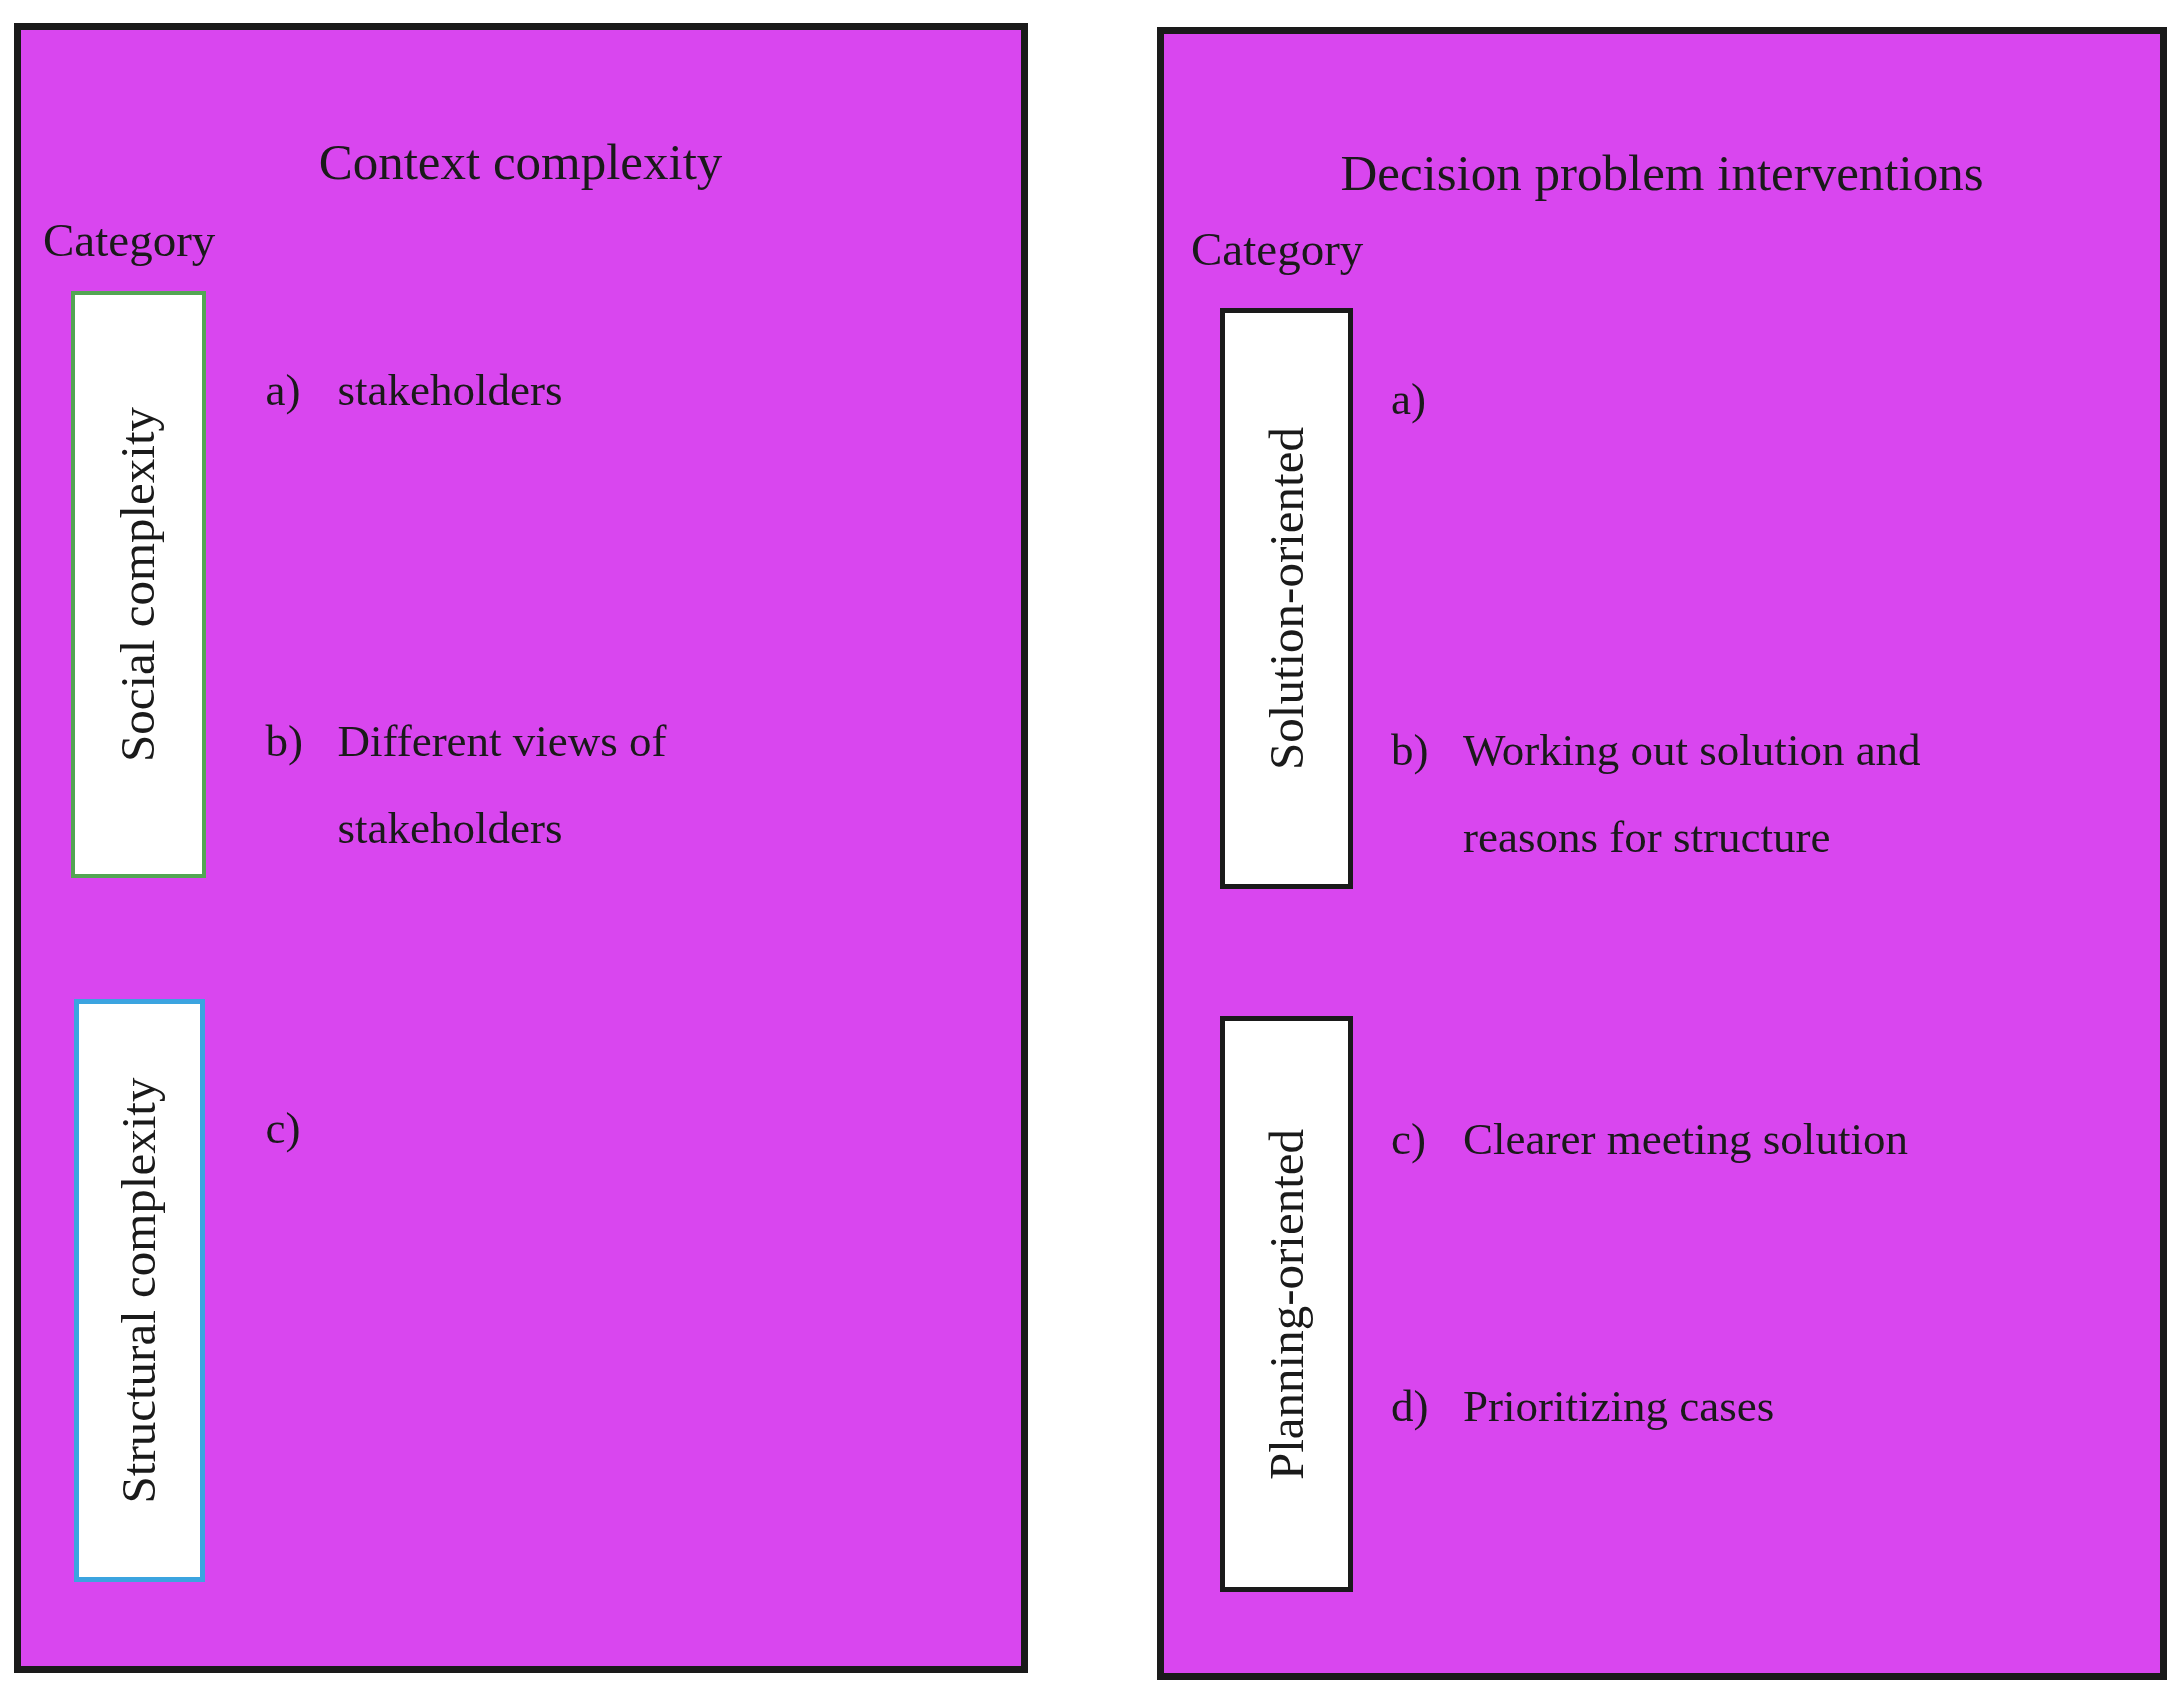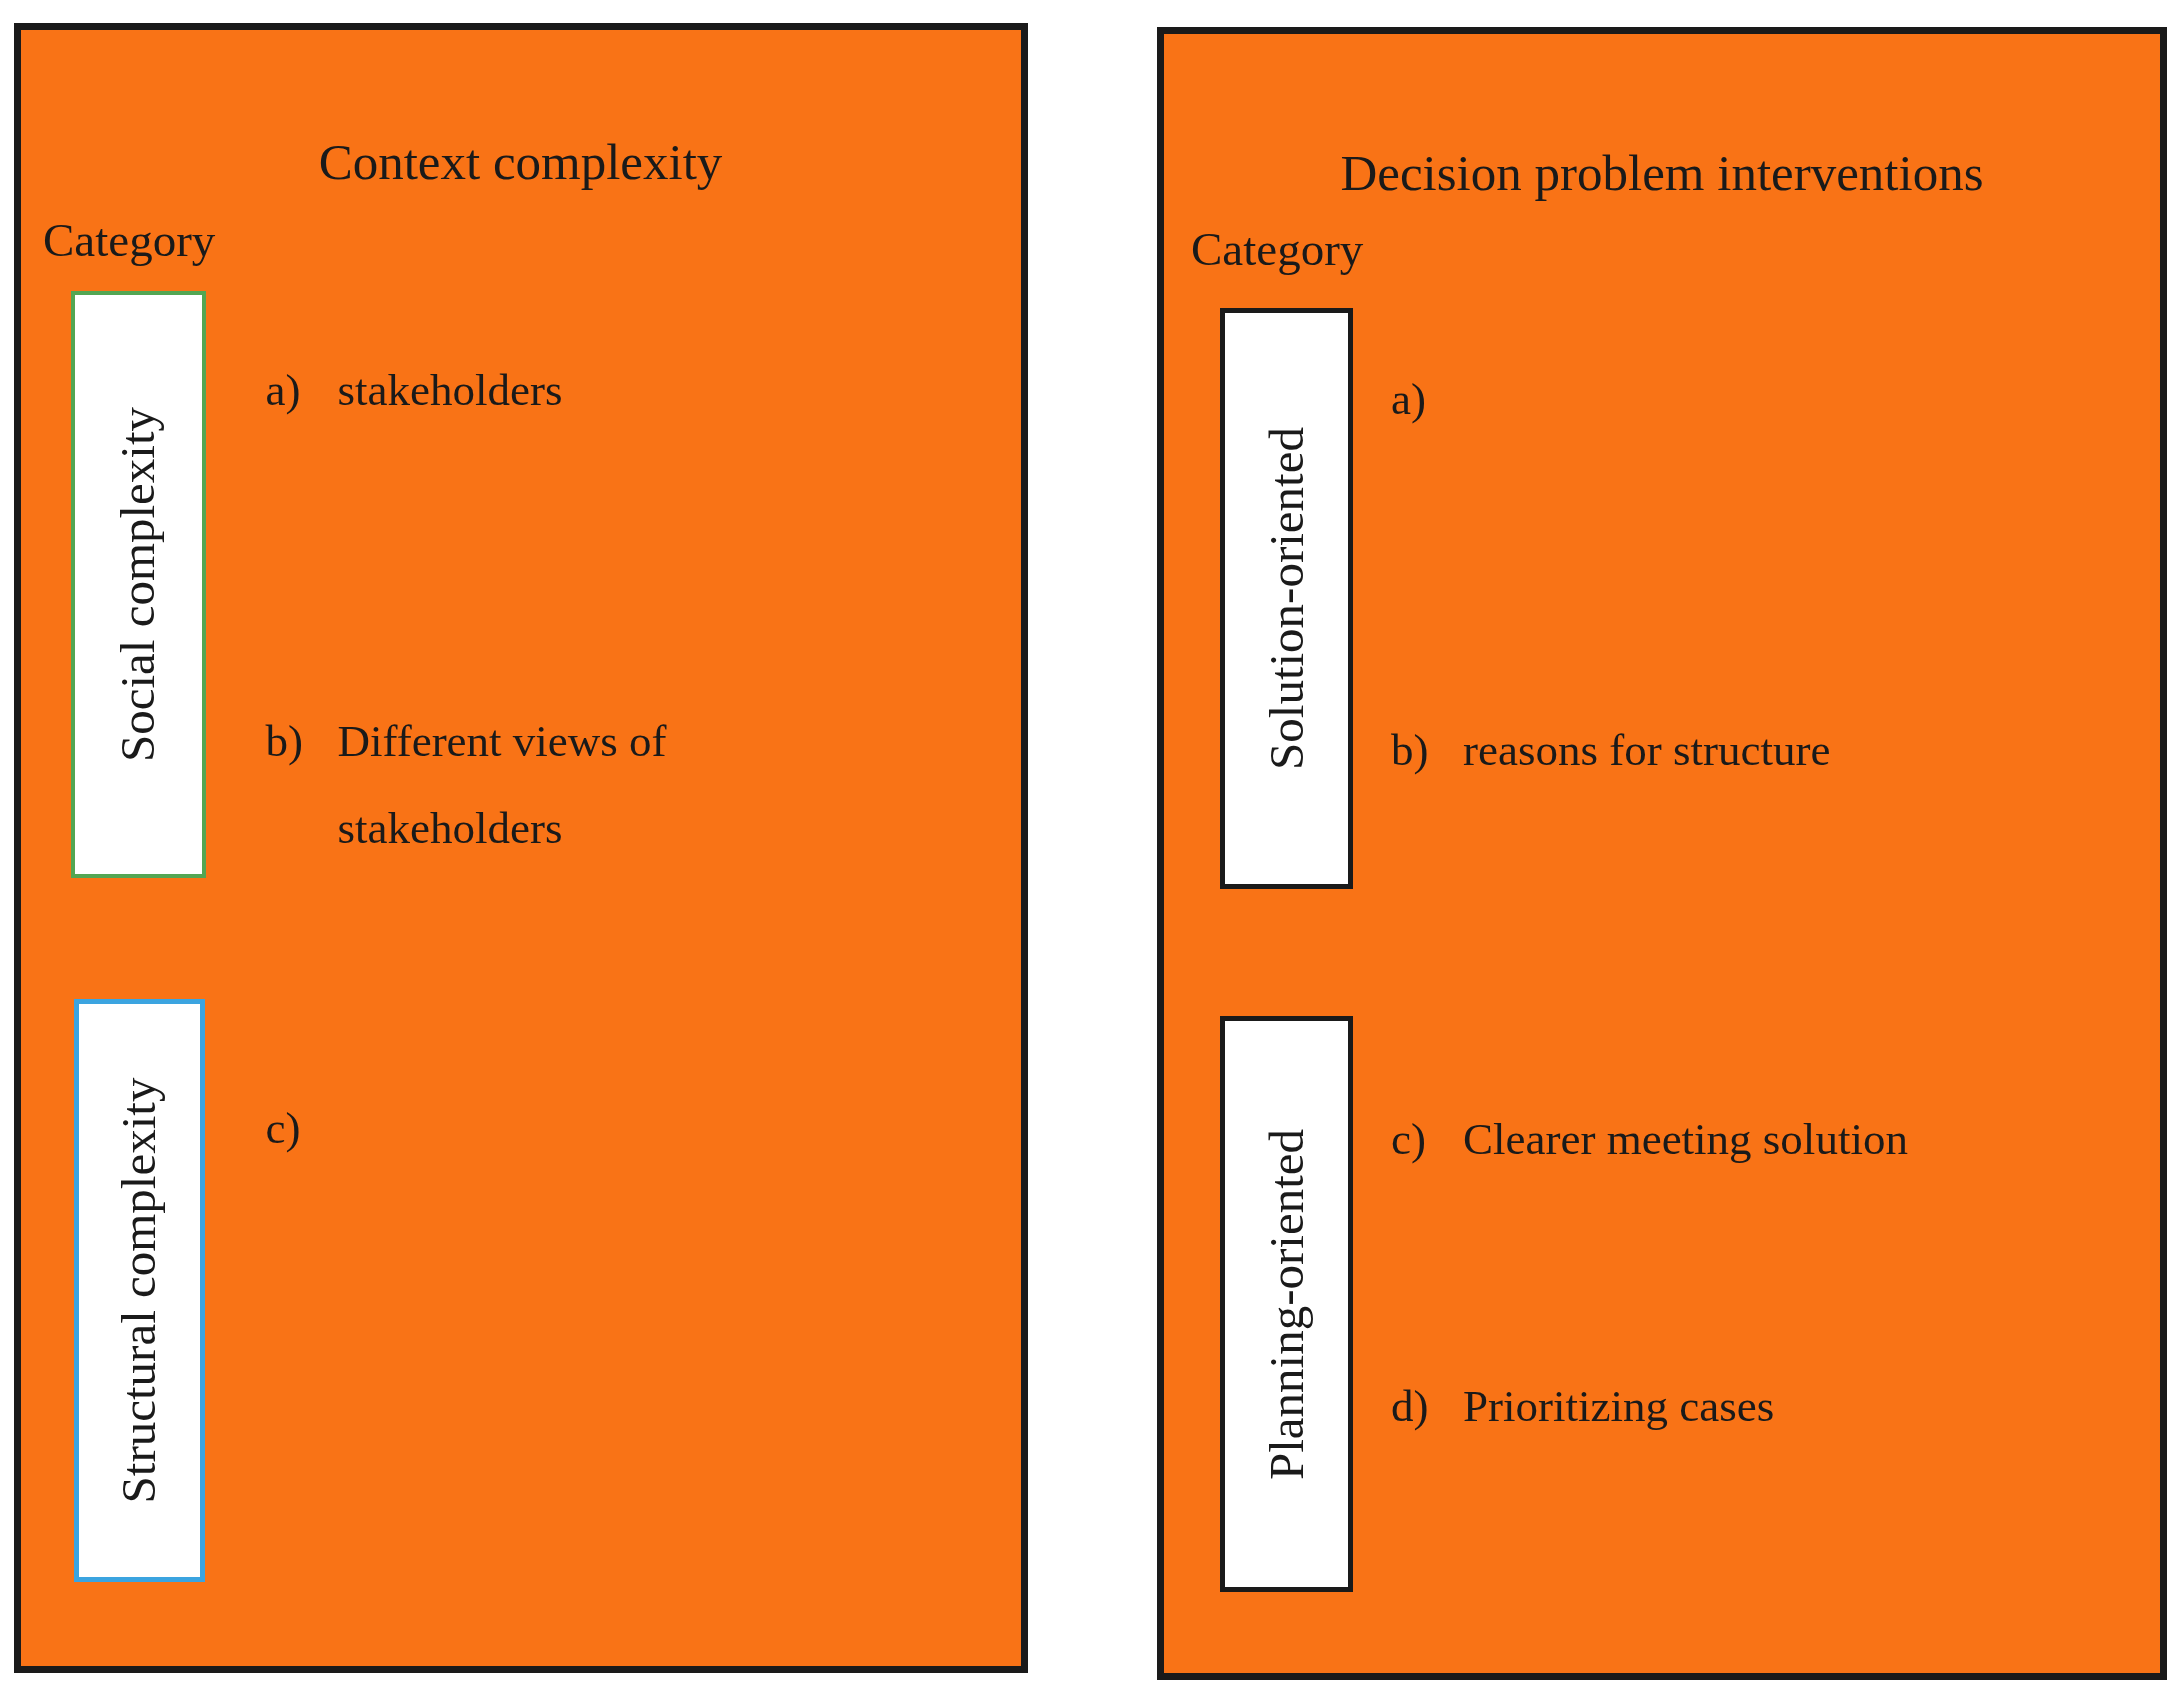--- a/index.html
+++ b/index.html
@@ -9,21 +9,21 @@
   }
   body {
     position: relative;
     width: 2179px;
     height: 1688px;
     font-family: "Liberation Serif", "DejaVu Serif", serif;
     color: #1a1a1a;
   }
   .panel {
     position: absolute;
-    background: #f97316;
+    background: #d946ef;
     border: 7.2px solid #1a1a1a;
     box-sizing: border-box;
   }
   .panel.left  { left: 13.5px;   top: 22.5px; width: 1014px; height: 1650px; }
   .panel.right { left: 1157px; top: 27px; width: 1010px; height: 1653px; }
 
   .panel-title {
     position: absolute;
     left: 0;
     width: 100%;
@@ -124,20 +124,21 @@
     <span class="vlabel">Planning-oriented</span>
   </div>
 
   <div class="item" style="left:227px; top:322px;">
     <span class="marker">a)</span>
   </div>
 
   <div class="item" style="left:227px; top:673px;">
     <span class="marker">b)</span>
     <span class="lines">
+      <div>Working out solution and</div>
       <div>reasons for structure</div>
     </span>
   </div>
 
   <div class="item" style="left:227px; top:1062px;">
     <span class="marker">c)</span>
     <span class="lines">
       <div>Clearer meeting solution</div>
       <div></div>
     </span>

